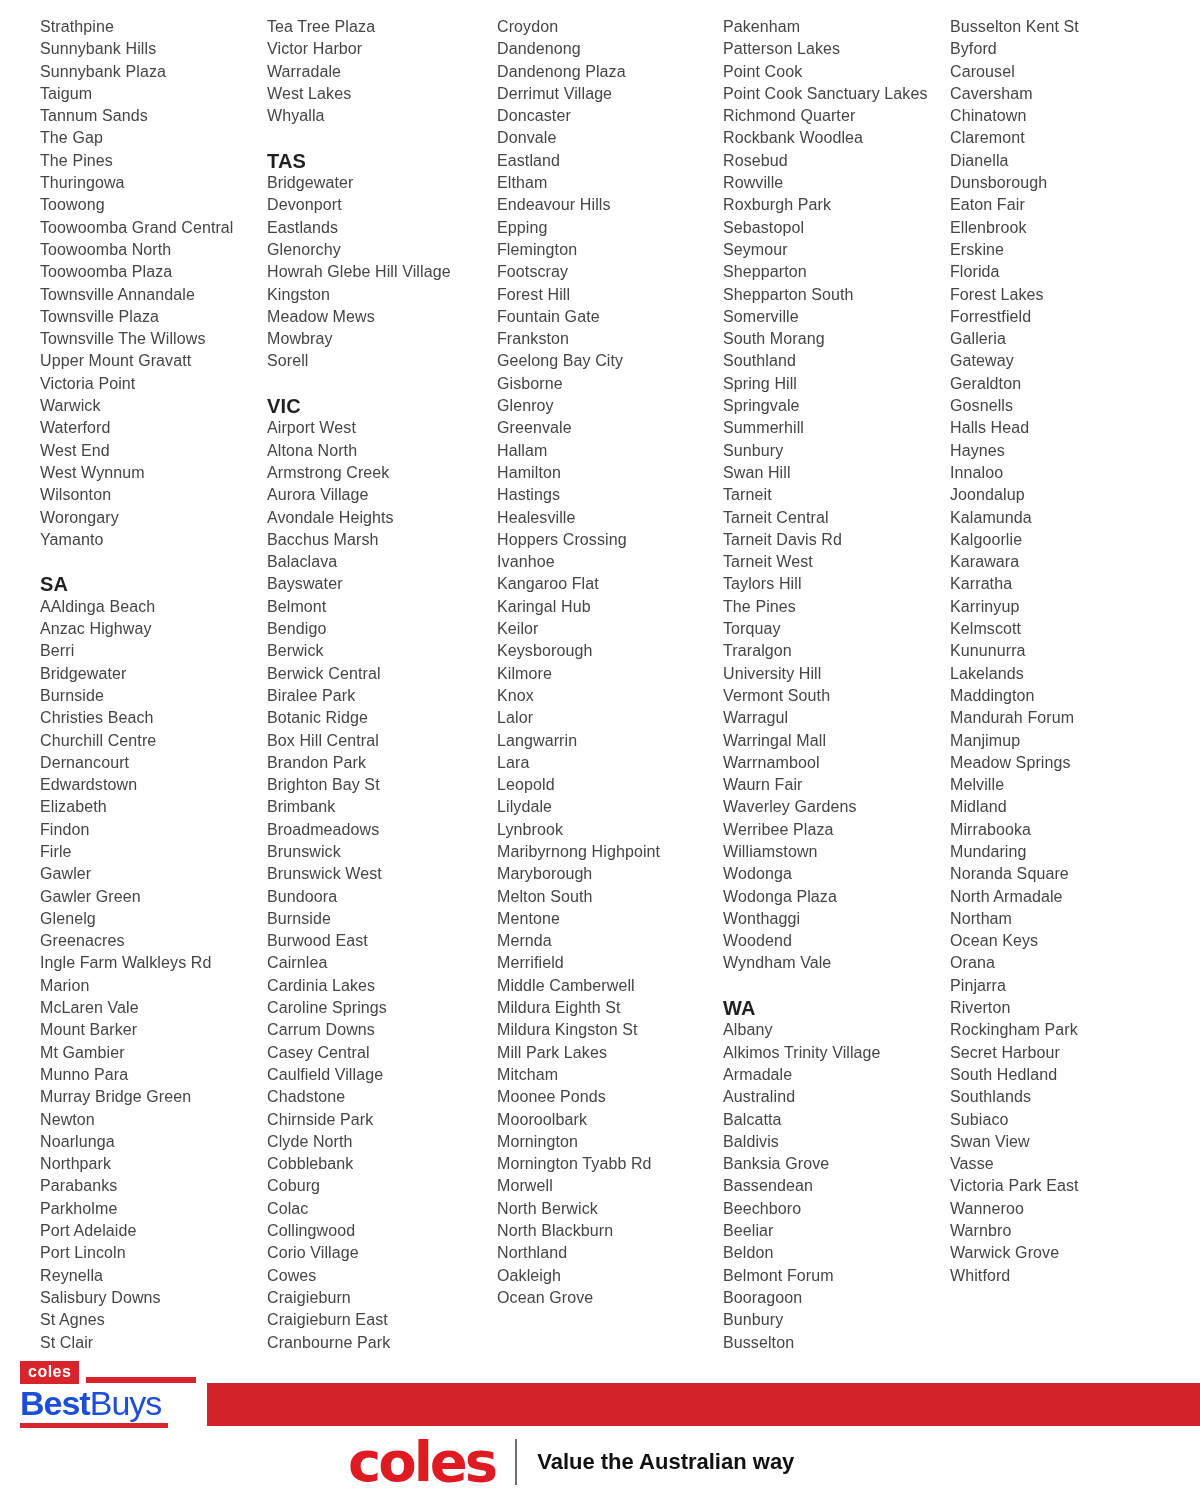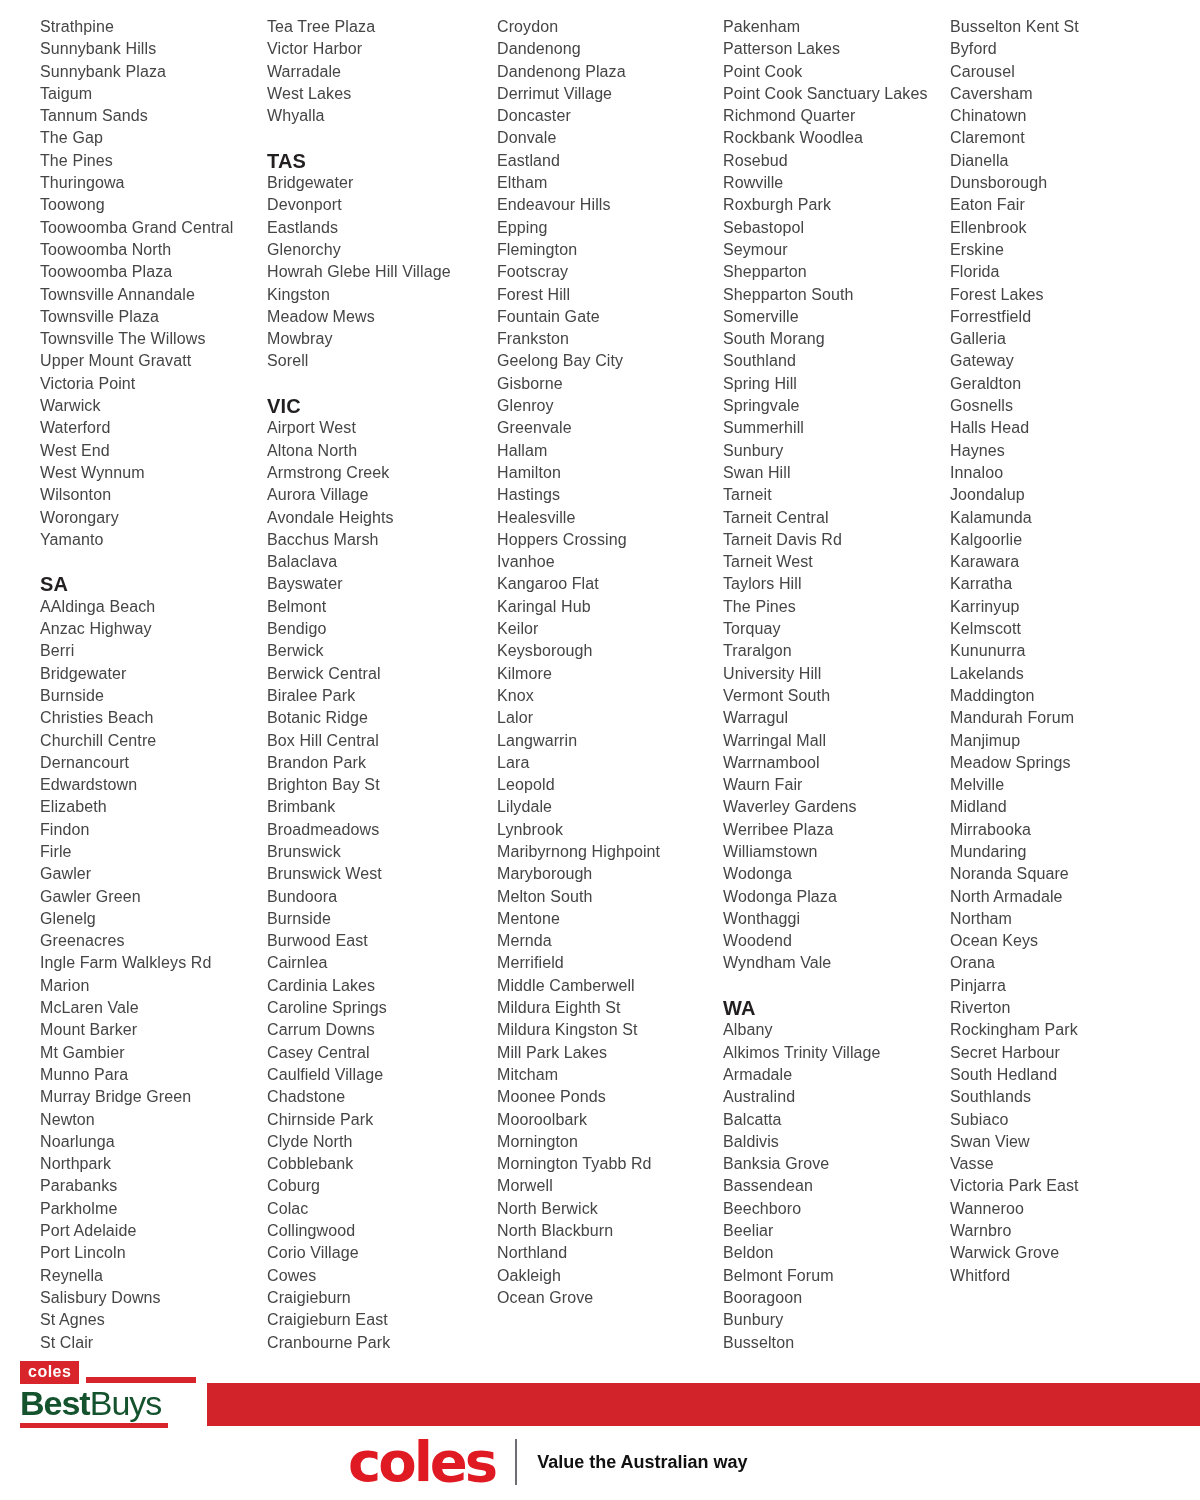--- a/index.html
+++ b/index.html
@@ -67,21 +67,21 @@
   .bb-line {
     flex: 1;
     height: 6px;
     background: #d8252b;
     margin-left: 7px;
     margin-bottom: 1px;
   }
   .bb-text {
     font-size: 34px;
     line-height: 38px;
-    color: #14532d;
+    color: #1d4ed8;
     letter-spacing: -1px;
     white-space: nowrap;
   }
   .bb-text .bb-bold { font-weight: bold; }
   .bb-underline {
     height: 5px;
     background: #d8252b;
     width: 148px;
     margin-top: 1px;
   }
@@ -112,21 +112,21 @@
     color: #e01a22;
     letter-spacing: -3px;
   }
   .brand-divider {
     width: 2px;
     height: 46px;
     background: #6d6e71;
     margin: 0 20px;
   }
   .tagline {
-    font-size: 18px;
+    font-size: 22px;
     font-weight: bold;
     color: #111111;
     white-space: nowrap;
     text-align: center;
   }
 </style>
 </head>
 <body>
 
 <div class="columns">

